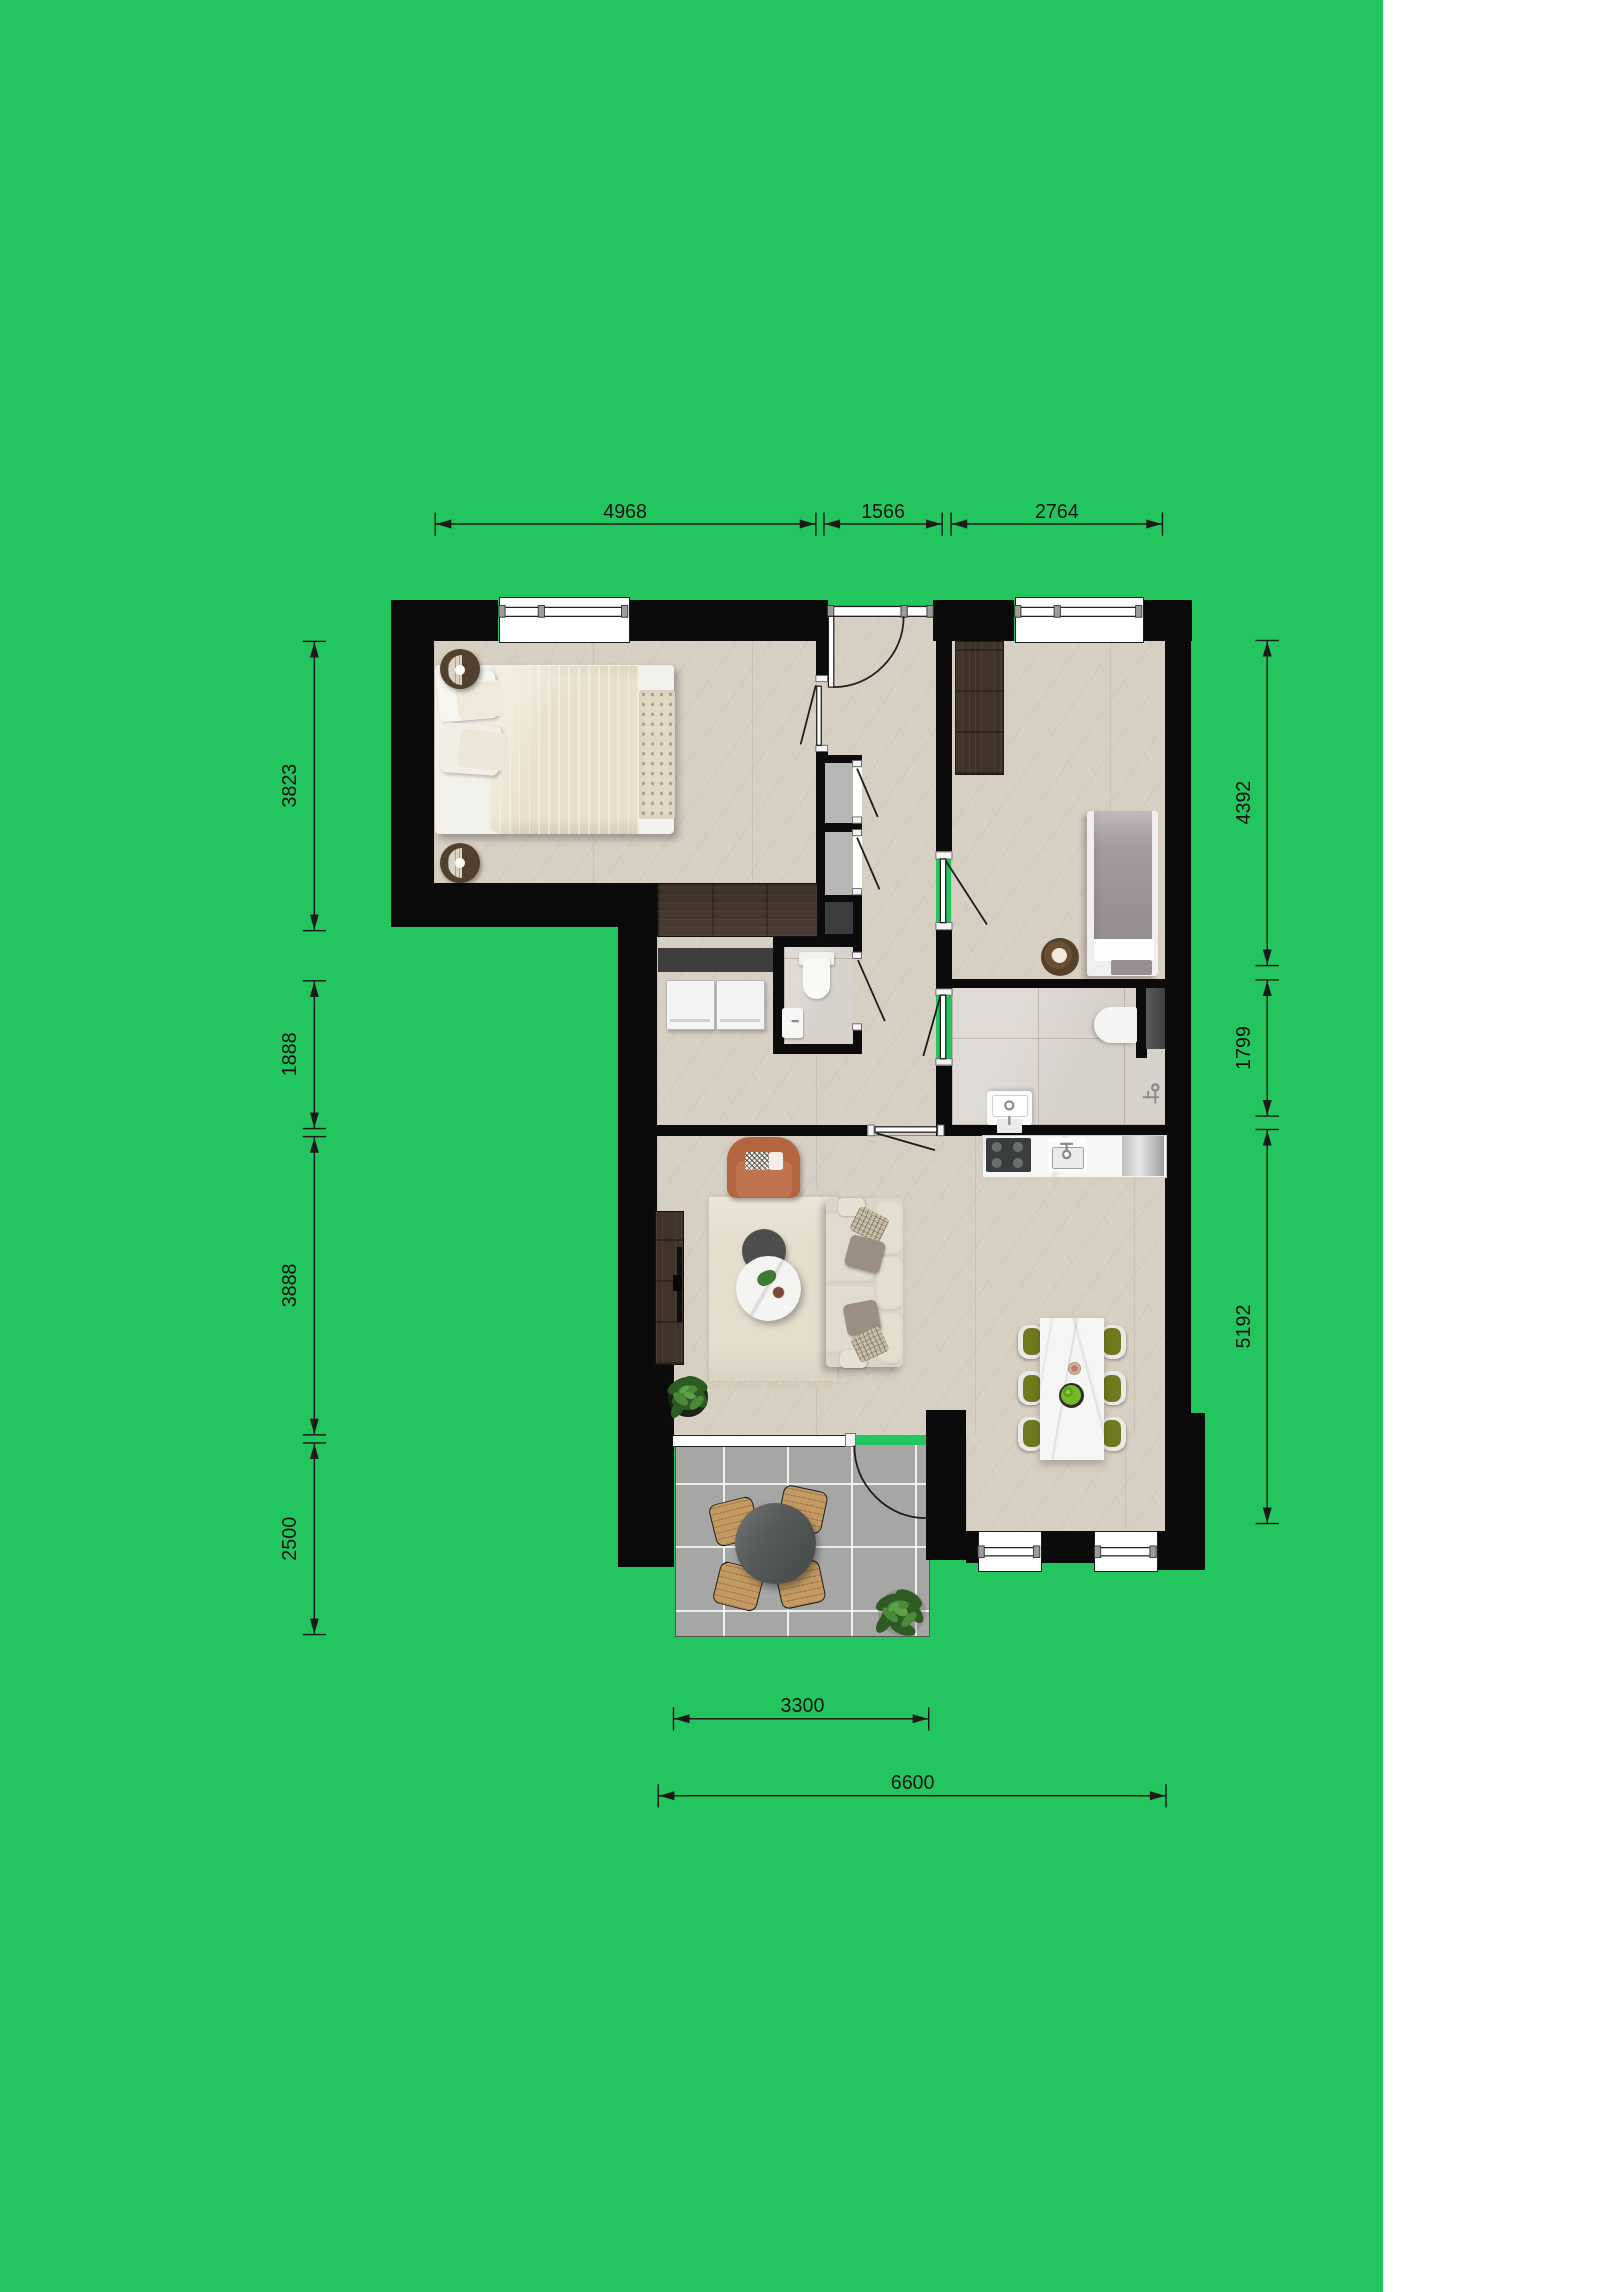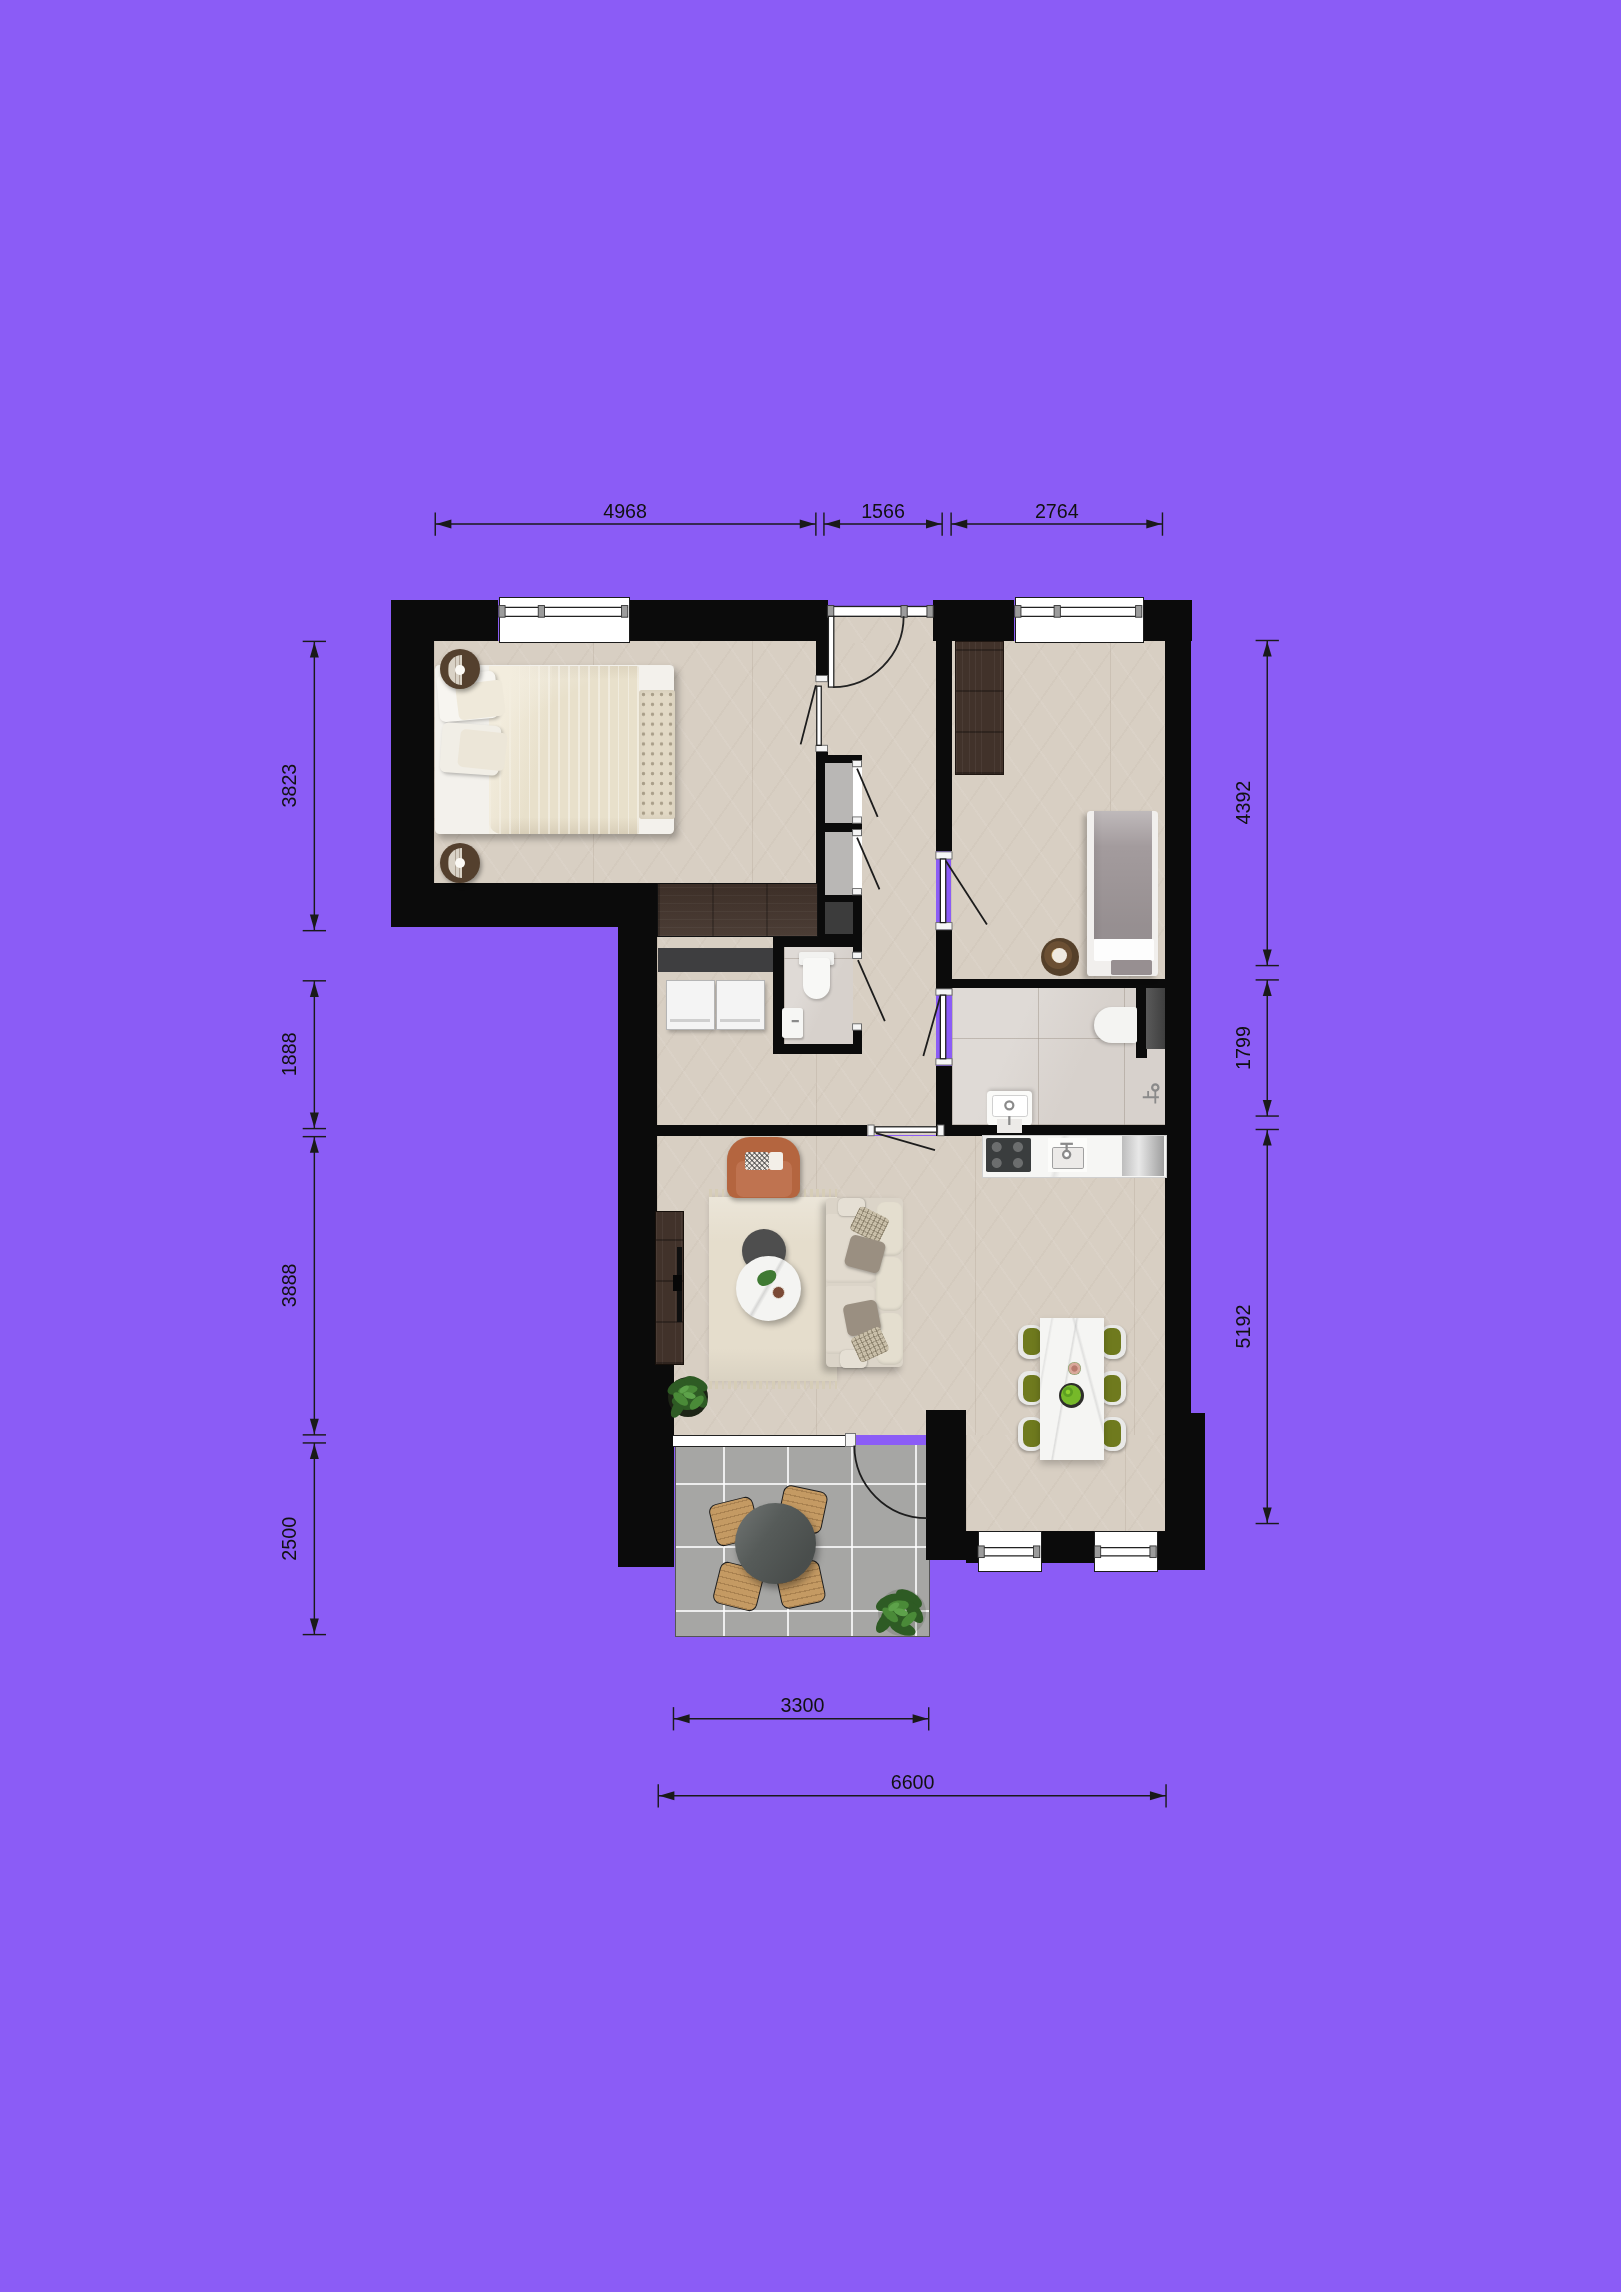--- a/index.html
+++ b/index.html
@@ -1,14 +1,14 @@
 <!DOCTYPE html>
 <html style="font-size:14.3px"><head><meta charset="utf-8"><style>
 html,body{margin:0;padding:0;background:#fff}
-#page{position:relative;width:1621px;height:2293px;background:#8b5cf6;font-family:"Liberation Sans",sans-serif;overflow:hidden}
+#page{position:relative;width:1383px;height:2293px;background:#22c55e;font-family:"Liberation Sans",sans-serif;overflow:hidden}
 .abs{position:absolute}
 .wall{position:absolute;background:#0b0b0b}
 .wood{position:absolute;background-color:#d8cfc3;
  background-image:
   repeating-linear-gradient(90deg, rgba(120,100,80,0.13) 0 0.9px, rgba(0,0,0,0) 0.9px 159px),
   repeating-linear-gradient(55deg, rgba(255,255,255,0.07) 0 1.8px, rgba(0,0,0,0) 1.8px 29px),
   repeating-linear-gradient(-55deg, rgba(110,90,70,0.04) 0 1.8px, rgba(0,0,0,0) 1.8px 29px);}
 .tile{position:absolute;background-color:#d7d1cc;
  background-image:
   repeating-linear-gradient(90deg, rgba(165,155,145,0.55) 0 0.9px, rgba(0,0,0,0) 0.9px 86px),

